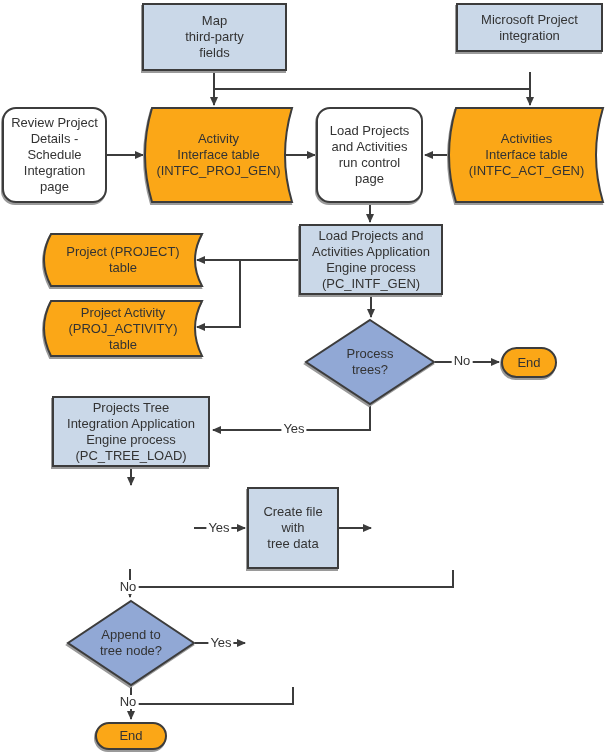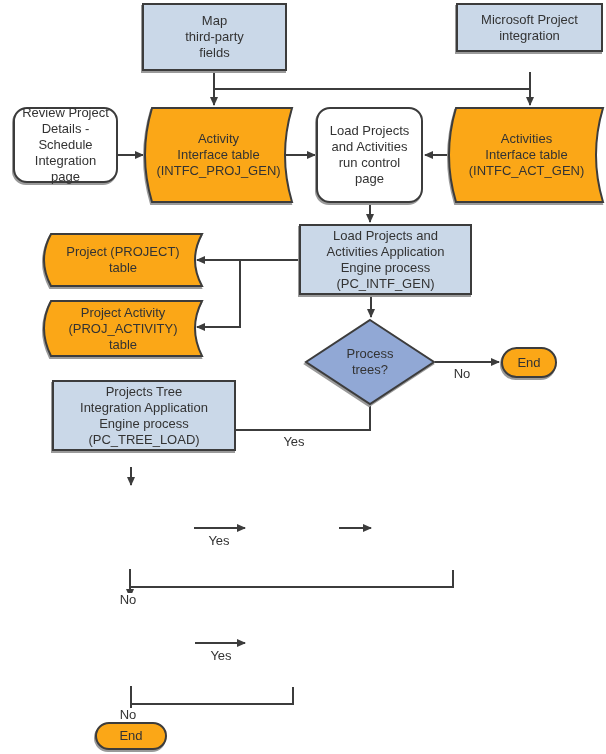--- a/index.html
+++ b/index.html
@@ -25,21 +25,21 @@
   .page{border:2px solid var(--border);background:var(--page-fill);border-radius:14px;box-shadow:-1px 2px 0 var(--shadow);}
   .terminator{border:2px solid var(--border);background:var(--terminator-fill);border-radius:16px;box-shadow:-1px 2px 0 var(--shadow);justify-content:center;}
   .shape-svg{position:absolute;left:0;top:0;overflow:visible;z-index:1;filter:drop-shadow(-1px 2px 0 var(--shadow));}
   .storage path{fill:var(--storage-fill);stroke:var(--border);stroke-width:2;}
   .decision polygon{fill:var(--decision-fill);stroke:var(--border);stroke-width:2;}
   #edges{position:absolute;left:0;top:0;z-index:0;}
   #edges path{stroke:var(--connector);stroke-width:2;fill:none;}
   #edges marker path{fill:var(--connector);stroke:none;}
   .edge-label{
     position:absolute;transform:translate(-50%,-50%);background:var(--page-fill);
-    font-size:13px;line-height:14px;padding:0 2px;z-index:3;color:var(--text);margin-top:13px;
+    font-size:13px;line-height:14px;padding:0 2px;z-index:3;color:var(--text);
   }
 </style>
 </head>
 <body>
 
 <div id="canvas">
 
   <svg id="edges" width="606" height="754">
     <defs>
       <marker id="arrow" viewBox="0 0 9 8" markerWidth="9" markerHeight="8" refX="8" refY="4" orient="auto" markerUnits="userSpaceOnUse">
@@ -72,21 +72,21 @@
     <span class="lbl">Map
 third-party
 fields</span>
   </div>
 
   <div class="node box" style="left:456px;top:3px;width:147px;height:49px">
     <span class="lbl">Microsoft Project
 integration</span>
   </div>
 
-  <div class="node page" style="left:13px;top:107px;width:105px;height:76px">
+  <div class="node page" style="left:2px;top:107px;width:105px;height:96px">
     <span class="lbl">Review Project
 Details -
 Schedule
 Integration
 page</span>
   </div>
 
   <div class="node" style="left:144px;top:107px;width:149px;height:96px">
     <svg class="shape-svg storage" width="149" height="96">
       <path d="M8,1 L148,1 Q134,48 148,95 L8,95 Q-6,48 8,1 Z"></path>
@@ -105,21 +105,21 @@
 
   <div class="node" style="left:448px;top:107px;width:157px;height:96px">
     <svg class="shape-svg storage" width="157" height="96">
       <path d="M8,1 L155,1 Q141,48 155,95 L8,95 Q-6,48 8,1 Z"></path>
     </svg>
     <span class="lbl">Activities
 Interface table
 (INTFC_ACT_GEN)</span>
   </div>
 
-  <div class="node box" style="left:299px;top:224px;width:173px;height:71px">
+  <div class="node box" style="left:299px;top:224px;width:144px;height:71px">
     <span class="lbl">Load Projects and
 Activities Application
 Engine process
 (PC_INTF_GEN)</span>
   </div>
 
   <div class="node" style="left:43px;top:233px;width:160px;height:54px">
     <svg class="shape-svg storage" width="160" height="54">
       <path d="M8,1 L159,1 Q145,27 159,53 L8,53 Q-6,27 8,1 Z"></path>
     </svg>
@@ -141,30 +141,42 @@
       <polygon points="65,1 129,43 65,85 1,43"></polygon>
     </svg>
     <span class="lbl">Process
 trees?</span>
   </div>
 
   <div class="node terminator" style="left:501px;top:347px;width:56px;height:31px">
     <span class="lbl">End</span>
   </div>
 
-  <div class="node box" style="left:52px;top:380px;width:184px;height:71px">
+  <div class="node box" style="left:52px;top:396px;width:158px;height:71px">
     <span class="lbl">Projects Tree
 Integration Application
 Engine process
 (PC_TREE_LOAD)</span>
   </div>
 
 
+  <div class="node box" style="left:247px;top:487px;width:92px;height:82px">
+    <span class="lbl">Create file
+with
+tree data</span>
+  </div>
 
 
+  <div class="node" style="left:67px;top:600px;width:128px;height:86px">
+    <svg class="shape-svg decision" width="128" height="86">
+      <polygon points="64,1 127,43 64,85 1,43"></polygon>
+    </svg>
+    <span class="lbl">Append to
+tree node?</span>
+  </div>
 
 
   <div class="node terminator" style="left:95px;top:722px;width:72px;height:28px">
     <span class="lbl">End</span>
   </div>
 
   <div class="edge-label" style="left:462px;top:361px">No</div>
   <div class="edge-label" style="left:294px;top:429px">Yes</div>
   <div class="edge-label" style="left:219px;top:528px">Yes</div>
   <div class="edge-label" style="left:128px;top:587px">No</div>

